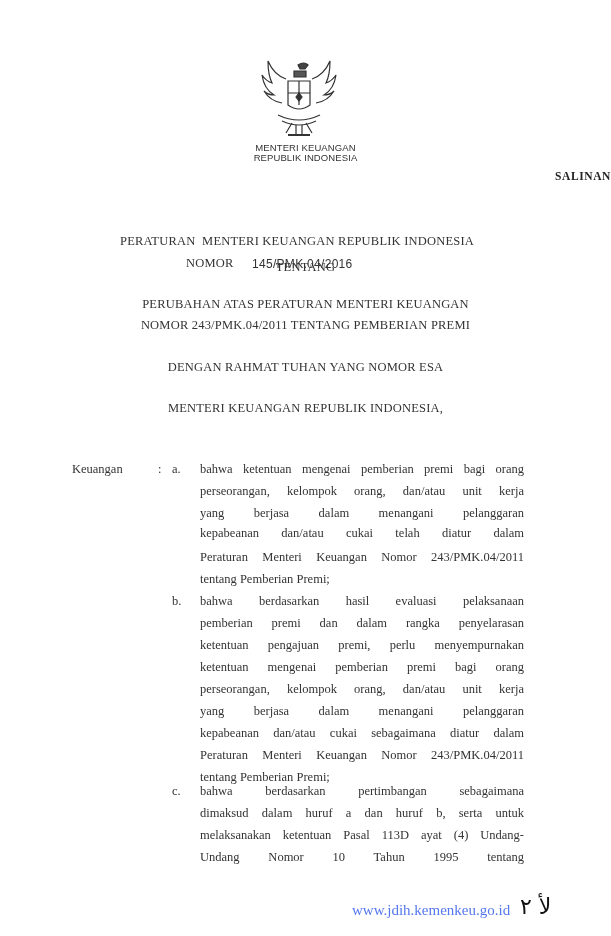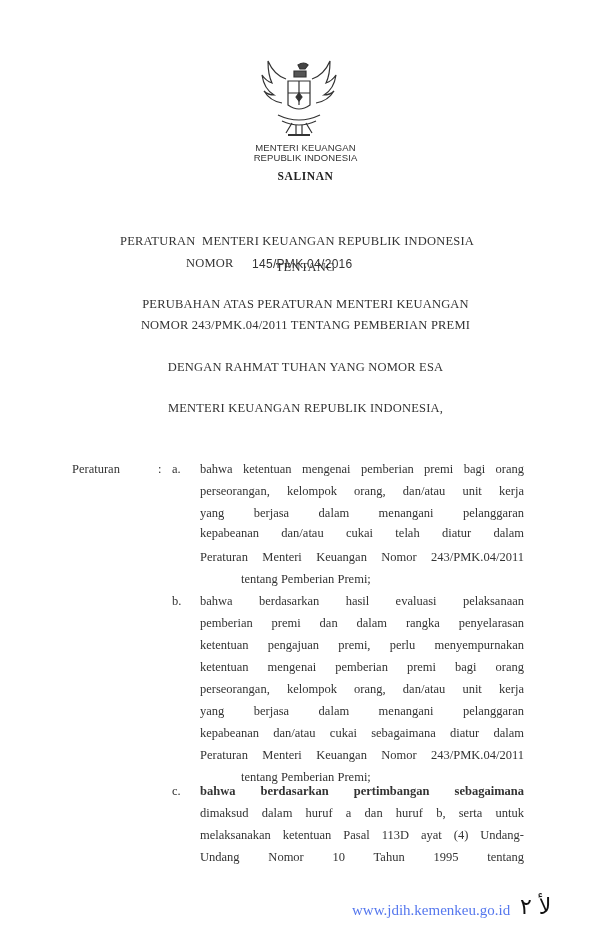--- a/index.html
+++ b/index.html
@@ -7,21 +7,21 @@
          font-family: "DejaVu Serif", "Liberation Serif", serif; color: #333333; }
   .abs { position: absolute; }
   .center { left: 0; width: 611px; text-align: center; }
   .emblem { left: 258px; top: 57px; width: 82px; height: 84px; }
   .letterhead { font-family: "Liberation Sans", sans-serif; font-size: 9.5px; line-height: 10.5px; color: #333; letter-spacing: 0.1px; }
   .salinan { font-family: "Liberation Serif", serif; font-weight: bold; font-size: 11.5px; color: #222; letter-spacing: 0.6px; }
   .title { font-family: "Liberation Serif", serif; font-size: 12.5px; color: #333; letter-spacing: 0.2px; }
   .mono { font-family: Liberation Sans, sans-serif; font-size: 12px; letter-spacing: 0.3px; }
   .body-text { font-family: "Liberation Serif", serif; font-size: 12.5px; color: #333; }
   .line { position: absolute; left: 200px; width: 324px; height: 21px; white-space: nowrap; text-align: justify; text-align-last: justify; }
-  .line.last { text-align-last: left; margin-left: 41px; }
+  .line.last { text-align-last: left; }
   .footer-url { font-family: Liberation Serif, serif; font-size: 15px; color: #5577ee; }
   .handwrite { font-family: "DejaVu Sans", sans-serif; font-size: 22px; color: #111; }
 </style>
 </head>
 <body>
 
 <div class="abs emblem">
   <svg width="82" height="84" viewBox="0 0 82 84">
     <g fill="none" stroke="#333" stroke-width="1.2">
       <path d="M40 8 q6 -4 10 0 l-3 4 l-5 0 z" fill="#444"></path>
@@ -34,32 +34,32 @@
       <path d="M20 58 q21 10 42 0"></path>
       <path d="M24 64 q17 8 34 0"></path>
       <path d="M34 66 l-6 10 M48 66 l6 10 M38 68 l0 10 M44 68 l0 10"></path>
       <path d="M30 78 h22" stroke-width="2"></path>
     </g>
   </svg>
 </div>
 
 <div class="abs center letterhead" style="top:143px;">MENTERI KEUANGAN</div>
 <div class="abs center letterhead" style="top:153px;">REPUBLIK INDONESIA</div>
-<div class="abs center salinan" style="top:170px;">SALINAN</div>
+<div class="abs center salinan" style="top:170px;text-align:right;">SALINAN</div>
 
 <div class="abs title" style="left:120px; top:234px; white-space:pre;">PERATURAN  MENTERI KEUANGAN REPUBLIK INDONESIA</div>
 <div class="abs title" style="left:186px; top:256px;">NOMOR</div>
 <div class="abs mono" style="left:252px; top:257px; color:#333;">145/PMK.04/2016</div>
 <div class="abs center title" style="top:260px;">TENTANG</div>
 <div class="abs center title" style="top:297px;">PERUBAHAN ATAS PERATURAN MENTERI KEUANGAN</div>
 <div class="abs center title" style="top:318px;">NOMOR 243/PMK.04/2011 TENTANG PEMBERIAN PREMI</div>
 <div class="abs center title" style="top:360px;">DENGAN RAHMAT TUHAN YANG NOMOR ESA</div>
 <div class="abs center title" style="top:401px;">MENTERI KEUANGAN REPUBLIK INDONESIA,</div>
 
-<div class="abs body-text" style="left:72px; top:462px;">Peraturan</div>
+<div class="abs body-text" style="left:72px; top:462px;">Keuangan</div>
 <div class="abs body-text" style="left:158px; top:462px;">:</div>
 
 <div>
   <div class="abs body-text" style="left:172px; top:462px;">a.</div>
   <div class="line body-text" style="top:462px;">bahwa ketentuan mengenai pemberian premi bagi orang</div>
   <div class="line body-text" style="top:484px;">perseorangan, kelompok orang, dan/atau unit kerja</div>
   <div class="line body-text" style="top:506px;">yang berjasa dalam menangani pelanggaran</div>
   <div class="line body-text" style="top:526px;">kepabeanan dan/atau cukai telah diatur dalam</div>
   <div class="line body-text" style="top:550px;">Peraturan Menteri Keuangan Nomor 243/PMK.04/2011</div>
   <div class="line body-text last" style="top:572px;">tentang Pemberian Premi;</div>
@@ -73,20 +73,20 @@
   <div class="line body-text" style="top:660px;">ketentuan mengenai pemberian premi bagi orang</div>
   <div class="line body-text" style="top:682px;">perseorangan, kelompok orang, dan/atau unit kerja</div>
   <div class="line body-text" style="top:704px;">yang berjasa dalam menangani pelanggaran</div>
   <div class="line body-text" style="top:726px;">kepabeanan dan/atau cukai sebagaimana diatur dalam</div>
   <div class="line body-text" style="top:748px;">Peraturan Menteri Keuangan Nomor 243/PMK.04/2011</div>
   <div class="line body-text last" style="top:770px;">tentang Pemberian Premi;</div>
 </div>
 
 <div>
   <div class="abs body-text" style="left:172px; top:784px;">c.</div>
-  <div class="line body-text" style="top:784px;font-weight:bold;">bahwa berdasarkan pertimbangan sebagaimana</div>
+  <div class="line body-text" style="top:784px;">bahwa berdasarkan pertimbangan sebagaimana</div>
   <div class="line body-text" style="top:806px;">dimaksud dalam huruf a dan huruf b, serta untuk</div>
   <div class="line body-text" style="top:828px;">melaksanakan ketentuan Pasal 113D ayat (4) Undang-</div>
   <div class="line body-text" style="top:850px;">Undang Nomor 10 Tahun 1995 tentang</div>
 </div>
 
 <div class="abs footer-url" style="left:352px; top:902px;">www.jdih.kemenkeu.go.id</div>
 <div class="abs handwrite" style="left:520px; top:894px;">ﻷ ٢</div>
 
 </body></html>

